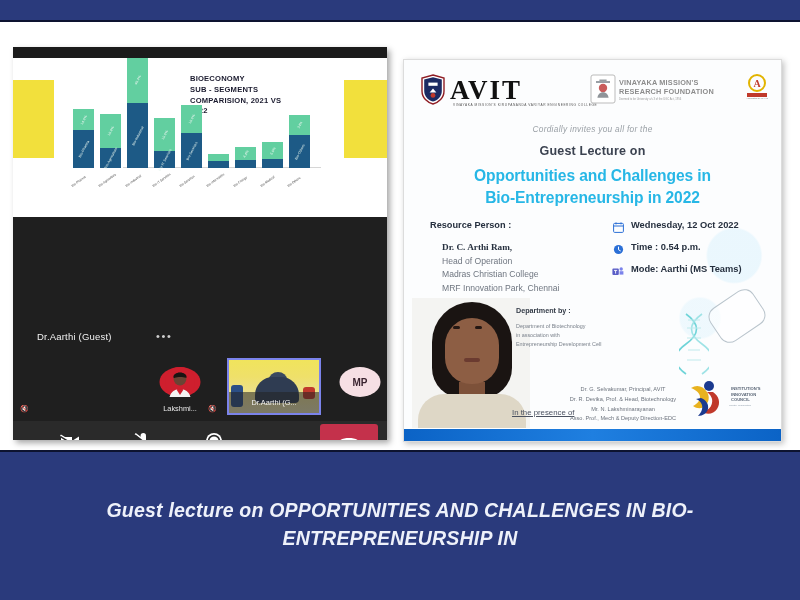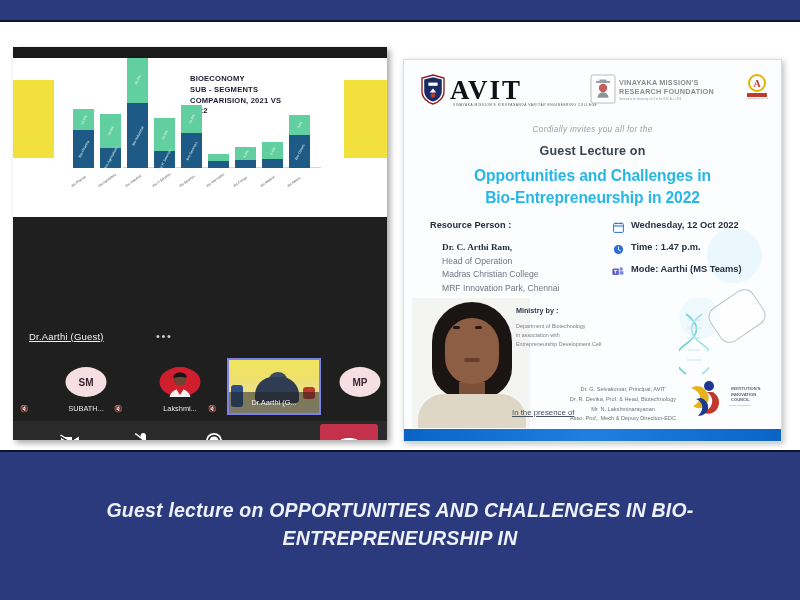--- a/index.html
+++ b/index.html
@@ -60,22 +60,22 @@
   .cat-lbl {
     position:absolute; bottom:2px; font-size:3.2px; color:#444;
     transform-origin:left bottom; transform:rotate(-36deg); white-space:nowrap;
   }
 
   
   .stage-dark-bottom {
     position:absolute; left:0; top:170px; width:374px; height:105px; background:#1f1f1f;
   }
   .speaker-name {
-    position:absolute; left:16px; top:284px;
-    font-size:9.5px; color:#f1f1f1; letter-spacing:.2px;text-decoration:underline;
+    position:absolute; left:24px; top:284px;
+    font-size:9.5px; color:#f1f1f1; letter-spacing:.2px;
   }
   .speaker-more {
     position:absolute; left:143px; top:283px;
     font-size:11px; color:#cfcfcf; letter-spacing:1.6px;
   }
 
   
   .roster { position:absolute; left:0; top:311px; width:374px; height:60px; }
   .tile { position:absolute; top:0; height:57px; }
   .tile .avatar {
@@ -394,25 +394,20 @@
 
     <div class="speaker-name">Dr.Aarthi (Guest)</div>
     <div class="speaker-more">•••</div>
 
     <div class="roster">
 
       <div class="tile tile-edge-partial">
         <span class="mic-off-mini">🔇</span>
       </div>
 
-      <div class="tile" style="left:36px;width:74px;">
-        <div class="avatar">SM</div>
-        <div class="pname">SUBATH...</div>
-        <span class="mic-off-mini">🔇</span>
-      </div>
 
       <div class="tile" style="left:130px;width:74px;">
         <div class="avatar photo">
           <svg width="41" height="30" viewBox="0 0 41 30" aria-hidden="true">
             <circle cx="20.5" cy="15" r="15" fill="#cf1f2e"></circle>
             <circle cx="20.5" cy="12" r="6.4" fill="#6b4434"></circle>
             <path d="M20.5 5.5c4 0 6.6 2.2 6.6 4.5 0 .9-.6 1-1.4.6-1.6-.9-8-1-10.3.2-.9.5-1.5.1-1.5-.8 0-2.3 2.6-4.5 6.6-4.5z" fill="#1a1412"></path>
             <path d="M10 30c1.4-5.2 5.4-8 10.5-8s9.1 2.8 10.5 8z" fill="#f2f2f2"></path>
             <path d="M17 22.5l3.5 5.5 3.5-5.5-3.5-1.6z" fill="#cf1f2e"></path>
           </svg>
@@ -534,21 +529,21 @@
         </span>
         <span class="meta-txt">Wednesday, 12 Oct 2022</span>
       </div>
       <div class="meta-row">
         <span class="meta-ico">
           <svg width="11" height="11" viewBox="0 0 11 11" aria-hidden="true">
             <circle cx="5.5" cy="5.5" r="4.6" fill="#2b6fd6"></circle>
             <path d="M5.5 2.6v3.1l2.2 1.3" stroke="#fff" stroke-width="1" fill="none"></path>
           </svg>
         </span>
-        <span class="meta-txt">Time : 1.47 p.m.</span>
+        <span class="meta-txt">Time : 0.54 p.m.</span>
       </div>
       <div class="meta-row">
         <span class="meta-ico">
           <svg width="12" height="11" viewBox="0 0 12 11" aria-hidden="true">
             <rect x="0.4" y="2.6" width="6.4" height="6.4" rx="1" fill="#5b5fc7"></rect>
             <path d="M2 4.4h3.2M3.6 4.4v3.2" stroke="#fff" stroke-width=".9"></path>
             <circle cx="9.2" cy="3" r="1.7" fill="#7b83eb"></circle>
             <path d="M7.6 5.2h3.8v3.4H7.6z" fill="#7b83eb"></path>
           </svg>
         </span>
@@ -560,21 +555,21 @@
       <div class="ph-bg"></div>
       <div class="ph-hair"></div>
       <div class="ph-neck"></div>
       <div class="ph-face"></div>
       <div class="ph-eye l"></div>
       <div class="ph-eye r"></div>
       <div class="ph-mouth"></div>
       <div class="ph-body"></div>
     </div>
 
-    <div class="org-head">Ministry by :</div>
+    <div class="org-head">Department by :</div>
     <div class="org-lines">
       <div>Department of Biotechnology</div>
       <div>in association with</div>
       <div>Entrepreneurship Development Cell</div>
     </div>
 
     <div class="capsule"></div>
     <div class="dna-helix">
       <svg width="30" height="64" viewBox="0 0 30 64" aria-hidden="true">
         <path d="M7 2c14 10 14 20 0 30s-14 20 0 30" stroke="#6fd4d8" stroke-width="1.6" fill="none"></path>

